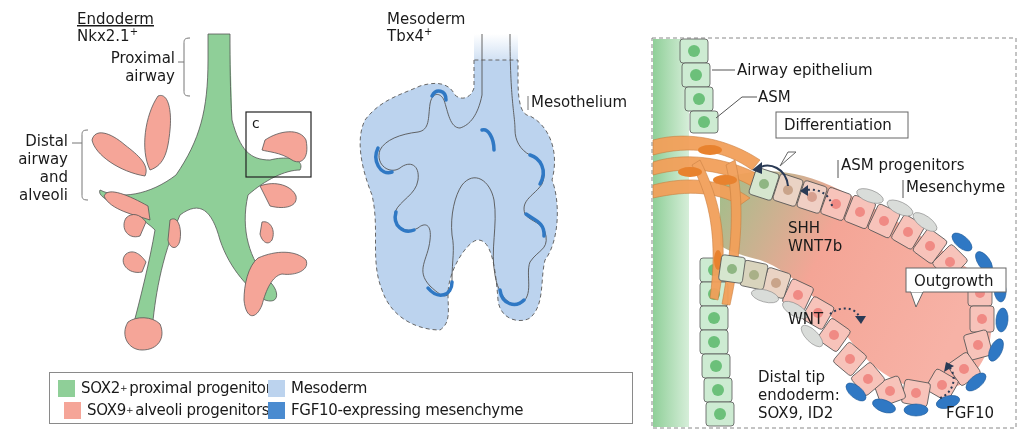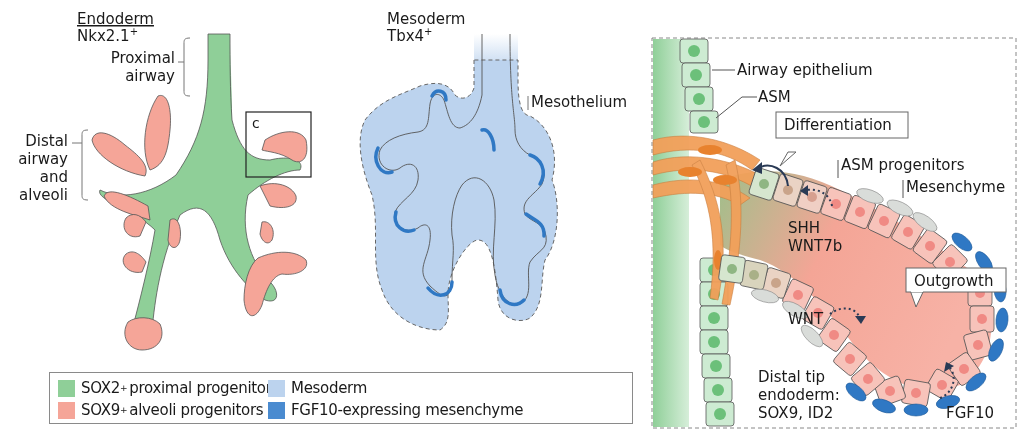--- a/index.html
+++ b/index.html
@@ -269,21 +269,21 @@
   <text class="lbl" x="946" y="418">FGF10</text>
 </svg>
 
 <div class="legend">
   <div class="leg-item" style="left:8px; top:6px;">
     <span class="sw" style="background:#8fcf98"></span>
     <span>SOX2</span>
       <sup>+</sup>
       <span>proximal progenitors</span>
   </div>
-  <div class="leg-item" style="left:8px; top:28px;">
+  <div class="leg-item" style="left:14px; top:28px;">
     <span class="sw" style="background:#f5a598"></span>
     <span>SOX9</span>
       <sup>+</sup>
       <span>alveoli progenitors</span>
   </div>
   <div class="leg-item" style="left:218px; top:6px;">
     <span class="sw" style="background:#bcd3ee"></span>
     <span>Mesoderm</span>
   </div>
   <div class="leg-item" style="left:218px; top:28px;">

